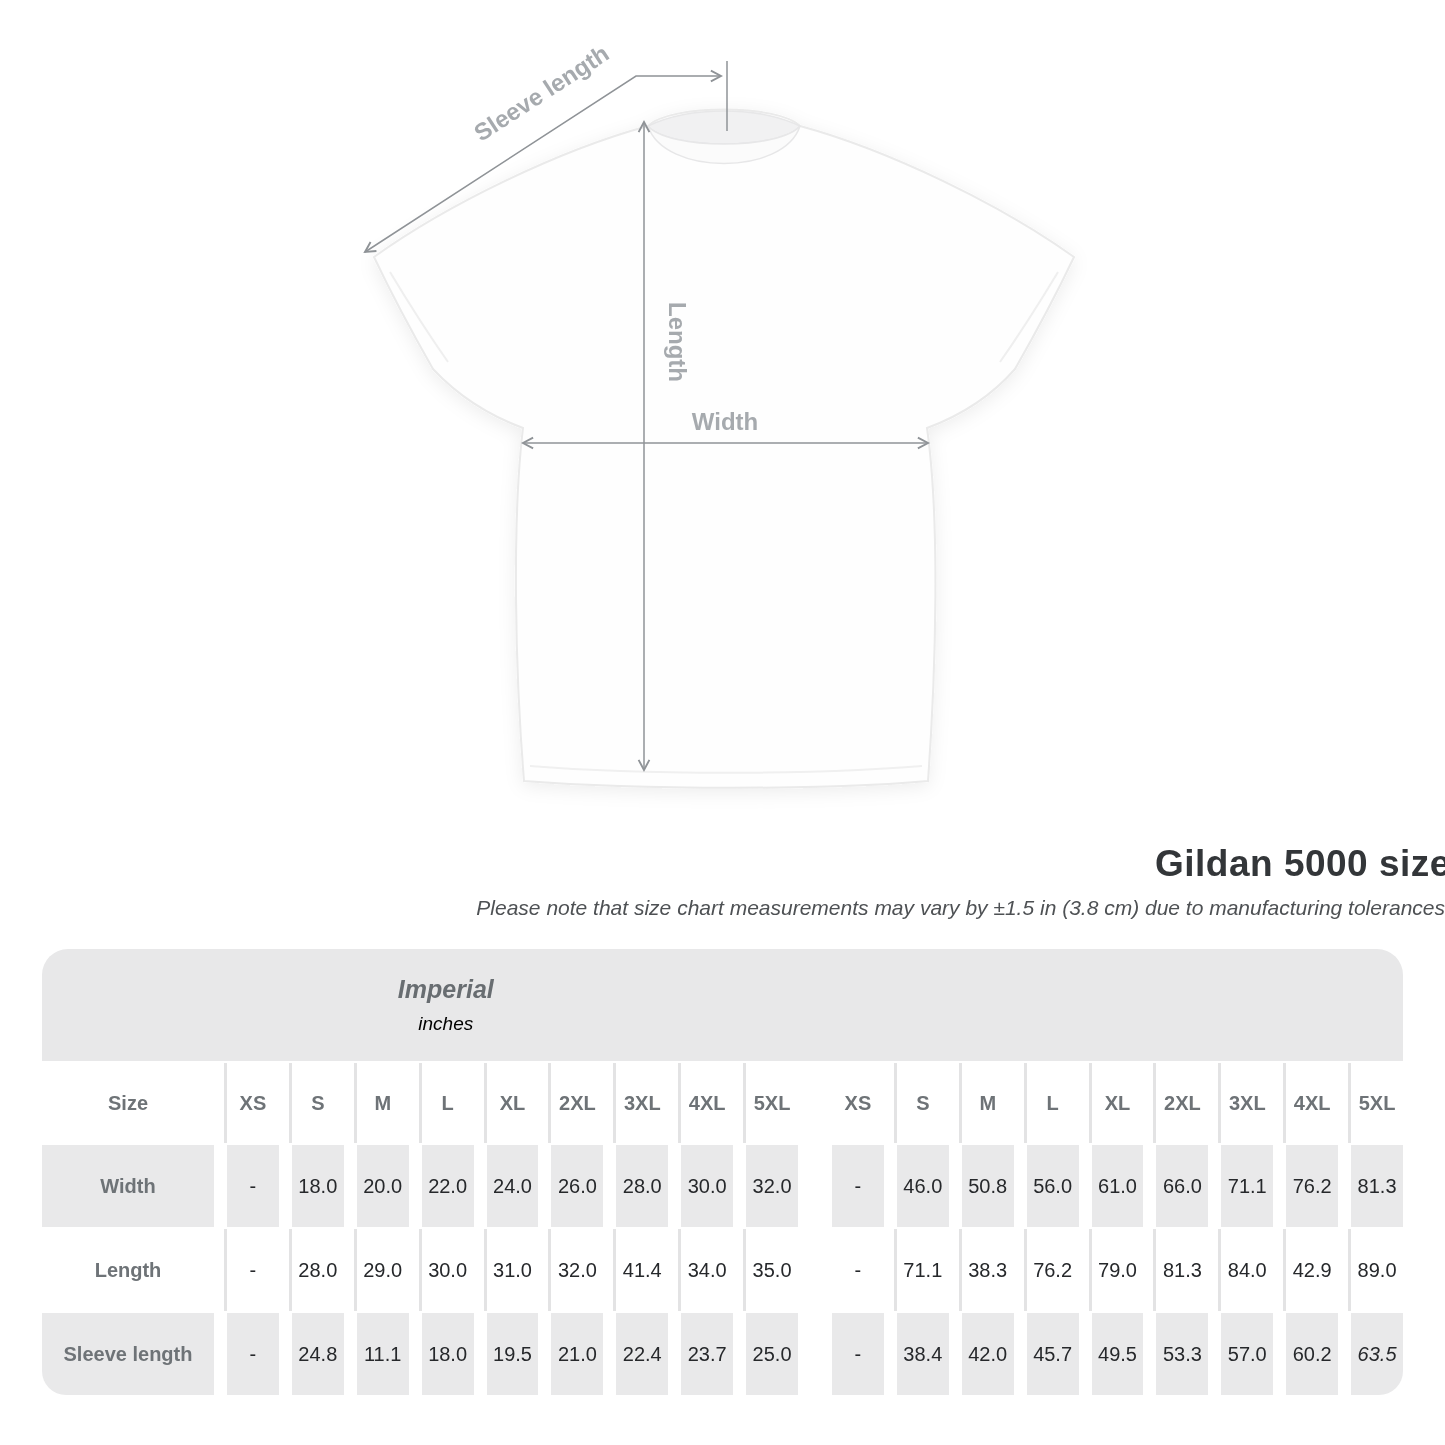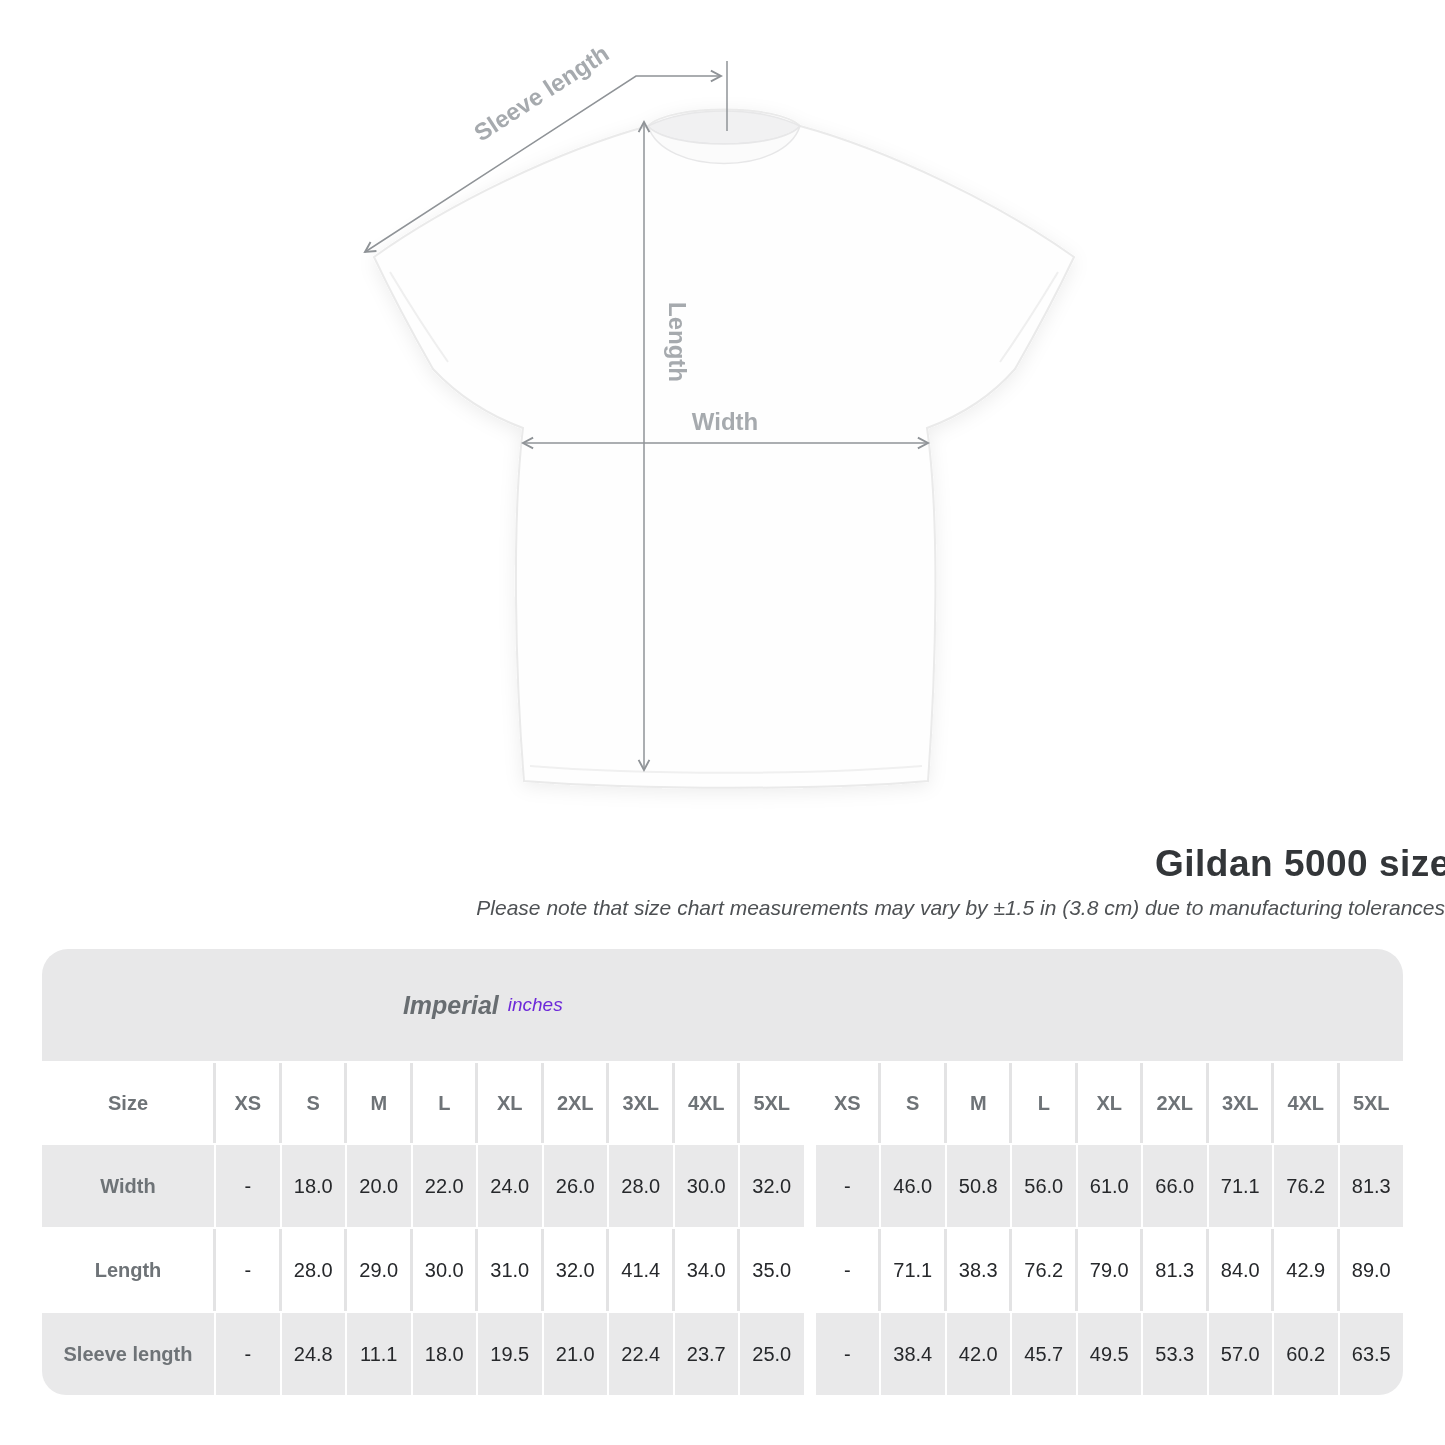--- a/index.html
+++ b/index.html
@@ -18,47 +18,47 @@
   .chart-subtitle{
     position:absolute;left:0;top:896px;width:100%;text-align:right;
     font-size:21px;font-style:italic;color:#4e5154;
   }
   
   .size-table{position:absolute;left:42px;top:949px;width:1361px;}
   .unit-band{
     height:112px;background:#e8e8e9;border-radius:26px 26px 0 0;
     display:flex;margin-bottom:2px;
   }
-  .unit-half{display:flex;flex-direction:row;justify-content:center;align-items:center;gap:9px;margin-left:37px;}
+  .unit-half{display:flex;flex-direction:column;justify-content:center;align-items:center;gap:9px;}
   .unit-half.imperial{width:56.4%;padding-left:40px;box-sizing:border-box;}
   .unit-half.metric{width:43.6%;}
   .unit-title{font-size:25px;font-weight:bold;font-style:italic;color:#686d71;}
-  .unit-sub{font-size:19px;font-style:italic;color:#6d28d9;}
+  .unit-sub{font-size:19px;font-style:italic;color:#000000;}
   .t-row{
     display:grid;
     grid-template-columns:172px repeat(9, minmax(0,1fr)) 8px repeat(9, minmax(0,1fr));
-    column-gap:2px;
+    column-gap:13px;
     margin-bottom:2px;
   }
   .t-row:last-child{margin-bottom:0;}
   .cell{
     display:flex;align-items:center;justify-content:center;
     font-size:20px;color:#26282b;background:#ffffff;
   }
   .header-row .cell{height:80px;}
   .data-row .cell{height:82px;}
   .hdr{font-weight:bold;color:#6e7377;}
   .row-label{font-weight:bold;color:#6e7377;}
   .data-row.stripe .cell{background:#e9e9ea;}
   .data-row.plain .cell{background:#ffffff;}
   
   .white-sep{box-shadow:-3px 0 0 0 #e3e3e4;}
   .spacer{background:transparent !important;box-shadow:none !important;}
   .t-row.last .cell:first-child{border-radius:0 0 0 24px;}
-  .t-row.last .cell:last-child{border-radius:0 0 24px 0;}
+  .t-row.last .cell:last-child{border-radius:0 0 24px 0;font-style:italic;}
 </style>
 </head>
 <body>
 
 <div class="diagram-wrap">
   <svg width="1445" height="845" viewBox="0 0 1445 845">
     <defs>
       <marker id="ah" viewBox="0 0 10 10" refX="8.5" refY="5" markerWidth="9" markerHeight="9" orient="auto-start-reverse">
         <path d="M1,1 L8.5,5 L1,9" fill="none" stroke="#8f9397" stroke-width="1.4"></path>
       </marker>

